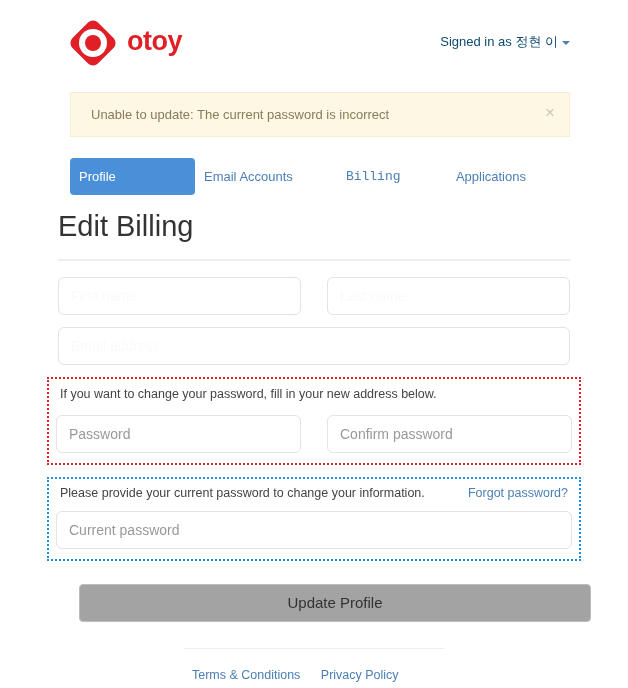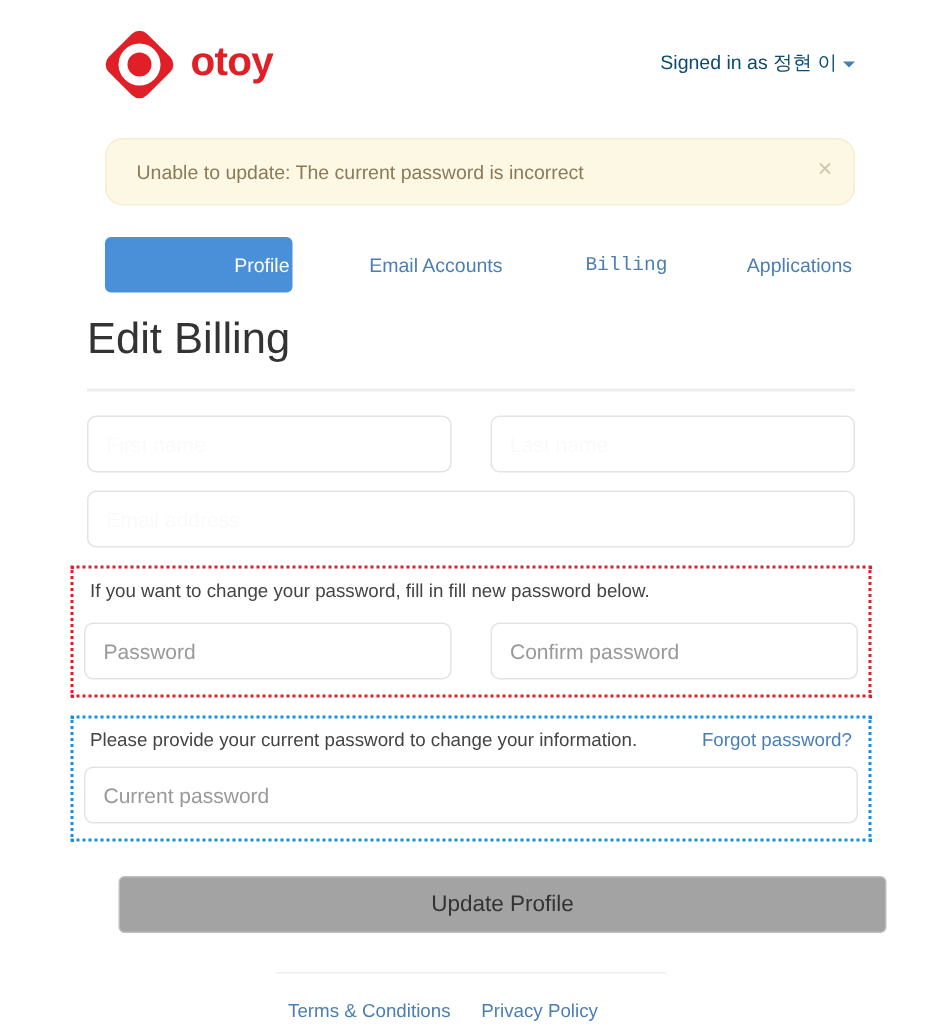--- a/index.html
+++ b/index.html
@@ -98,21 +98,21 @@
     border-right: 4px solid transparent;
     border-top: 4px solid #4a7fb5;
   }
 
   
   .alert {
     position: relative;
     margin: 10px 58px 0 70px;
     background: #fcf8e3;
     border: 1px solid #f5eed2;
-    border-radius: 12px;
+    border-radius: 0;
     padding: 14px 36px 14px 20px;
     font-size: 13px;
     color: #8a7a5c;
     box-sizing: border-box;
     height: 45px;
     display: flex;
     align-items: center;
   }
   .alert-close {
     position: absolute;
@@ -131,22 +131,22 @@
   
   .tabs {
     margin: 21px 58px 0 70px;
     display: flex;
     align-items: flex-start;
     height: 38px;
   }
   .tab {
     font-size: 13px;
     color: #4a7fb5;
-    padding: 11px 2px;
-    text-align: right;
+    padding: 11px 9px;
+    text-align: left;
     cursor: pointer;
     box-sizing: border-box;
     white-space: nowrap;
   }
   .tab-profile {
     width: 132px;
     background: #4a90d9;
     color: #ffffff;
     border-radius: 4px;
   }
@@ -314,21 +314,21 @@
       <div class="half">
         <input class="field ghost" type="text" placeholder="Last name" style="">
       </div>
     </div>
 
     <div class="row">
       <input class="field ghost full" type="text" placeholder="Email address" style="">
     </div>
 
     <div class="annot annot-red">
-      <div class="annot-note">If you want to change your password, fill in fill new password below.</div>
+      <div class="annot-note">If you want to change your password, fill in your new address below.</div>
       <div class="row" style="margin-bottom:0">
         <div class="half">
           <input class="field" type="password" placeholder="Password" style="">
         </div>
         <div class="half">
           <input class="field" type="password" placeholder="Confirm password" style="">
         </div>
       </div>
     </div>
 

